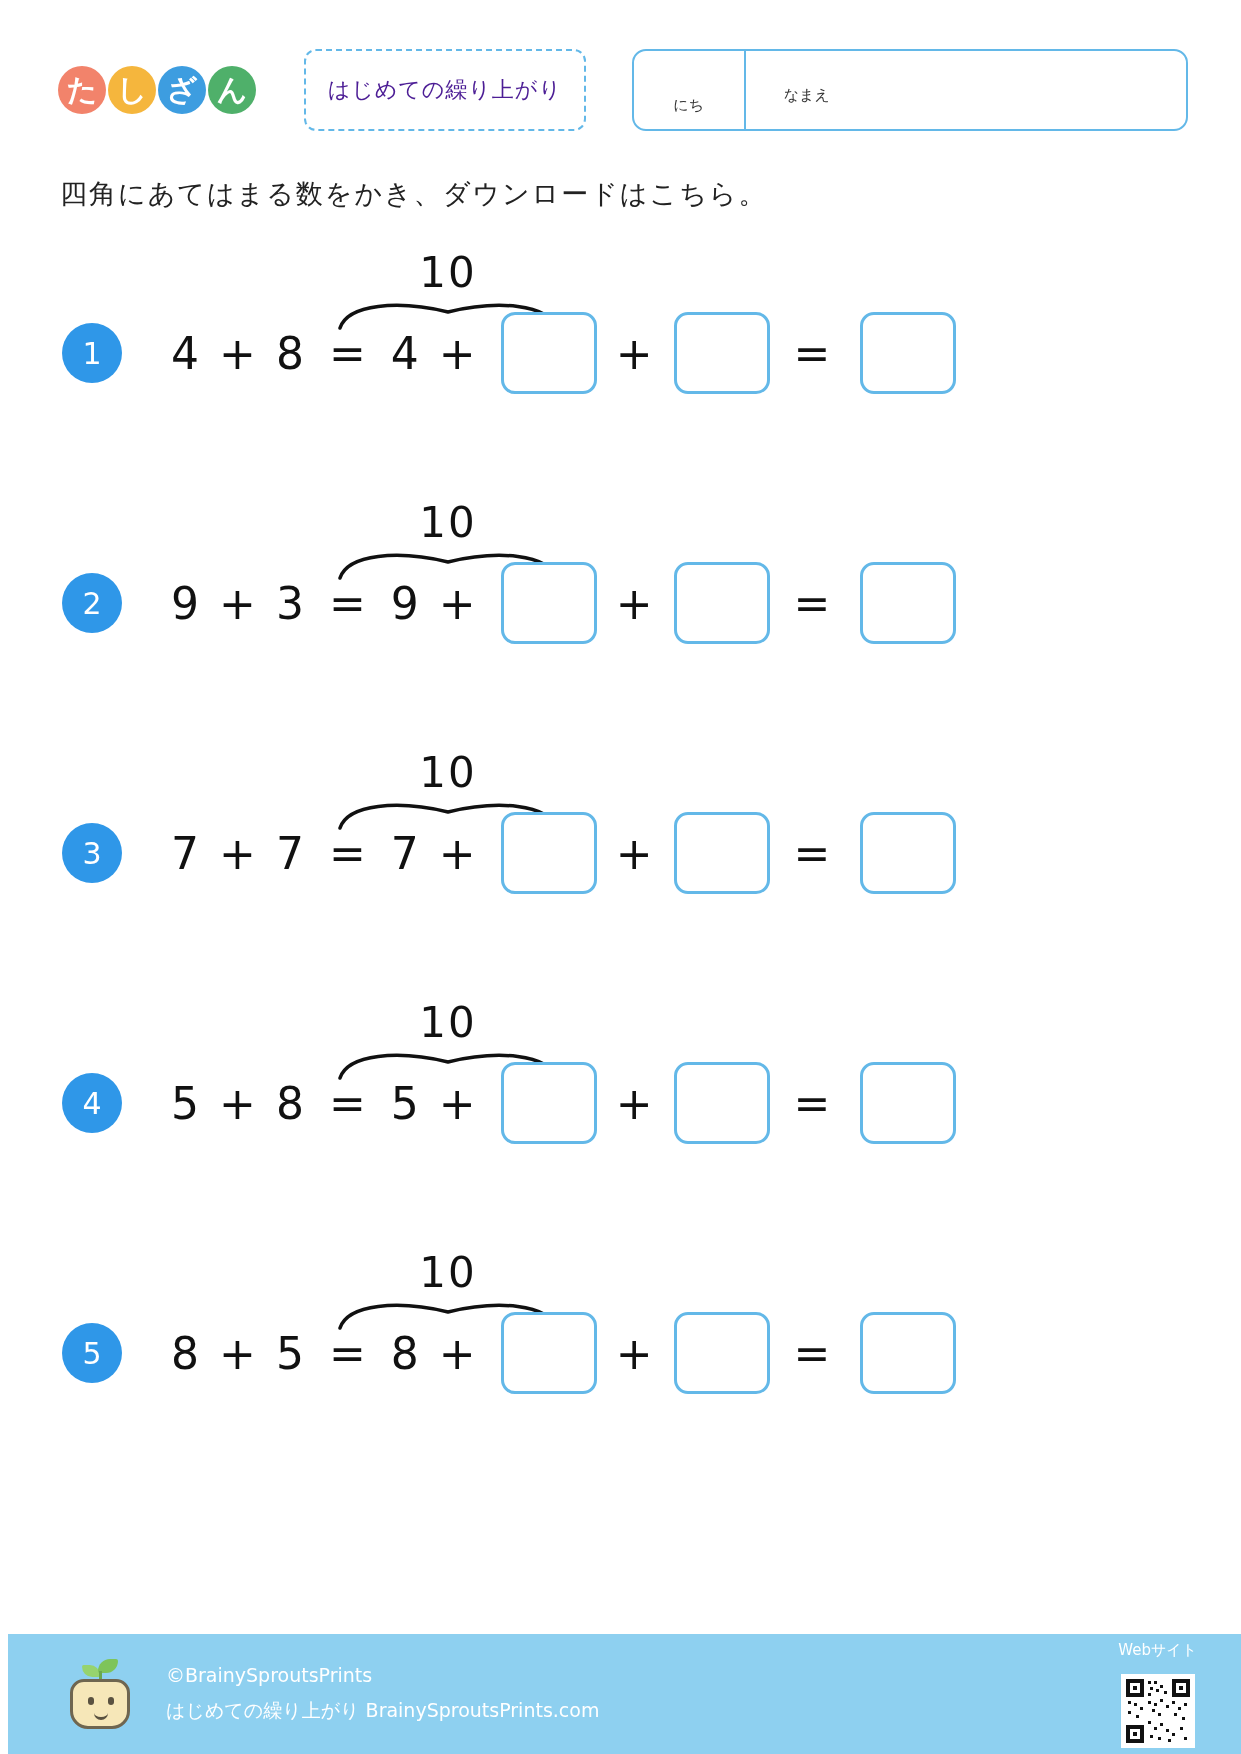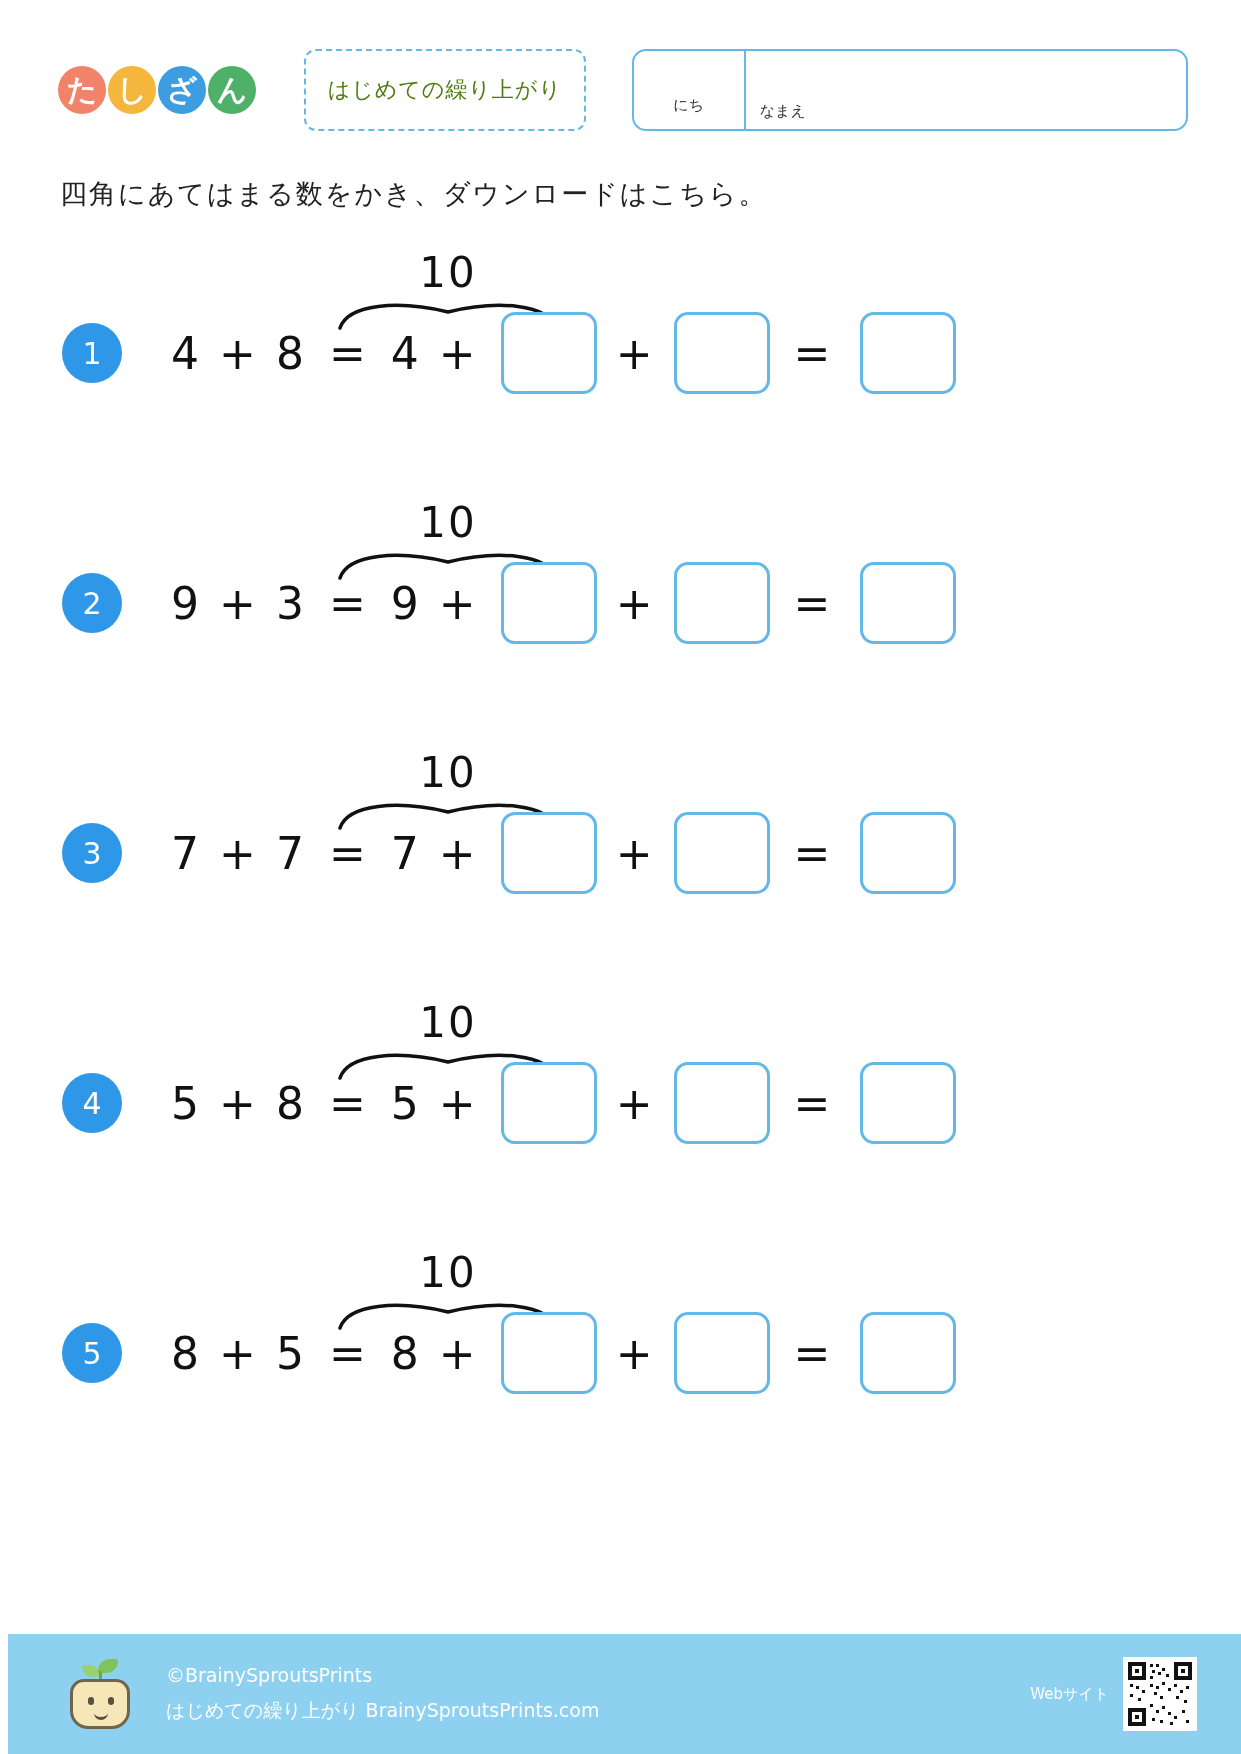--- a/index.html
+++ b/index.html
@@ -60,21 +60,21 @@
     height: 82px;
     border: 2px dashed #63b8e8;
     border-radius: 12px;
     display: flex;
     align-items: center;
     justify-content: center;
     box-sizing: border-box;
   }
   .title-box span {
     font-size: 22px;
-    color: #4d7c0f;
+    color: #4c1d95;
     letter-spacing: 1px;
     font-family: "DejaVu Sans", sans-serif;
   }
 
   .name-box {
     margin-left: 46px;
     width: 557px;
     height: 82px;
     border: 2px solid #63b8e8;
     border-radius: 14px;
@@ -93,23 +93,24 @@
   .name-cell.mon { width: 117px; }
   .name-cell.day { width: 112px; }
   .name-cell span {
     font-size: 15px;
     color: #333333;
     font-family: "DejaVu Sans", sans-serif;
   }
   .name-cell.nm {
     flex: 1;
     border-right: none;
-    align-items: flex-end;
+    align-items: center;
     justify-content: flex-start;
-    padding: 10px 0 8px 14px;
+    padding: 10px 0 0 14px;
+    margin-left: 24px;
   }
   .name-cell.nm span { font-size: 15px; }
 
   
   .instruction {
     position: absolute;
     top: 176px;
     left: 60px;
     font-size: 27px;
     color: #222222;
@@ -279,20 +280,21 @@
     color: #ffffff;
     font-size: 19px;
     font-family: "DejaVu Sans", sans-serif;
   }
   .footer-right {
     margin-left: auto;
     display: flex;
     align-items: center;
     gap: 14px;
     margin-right: 52px;
+    flex-direction: column;
   }
   .web-label {
     color: #ffffff;
     font-size: 15px;
     font-family: "DejaVu Sans", sans-serif;
   }
   .qr {
     width: 74px;
     height: 74px;
     background: #ffffff;

